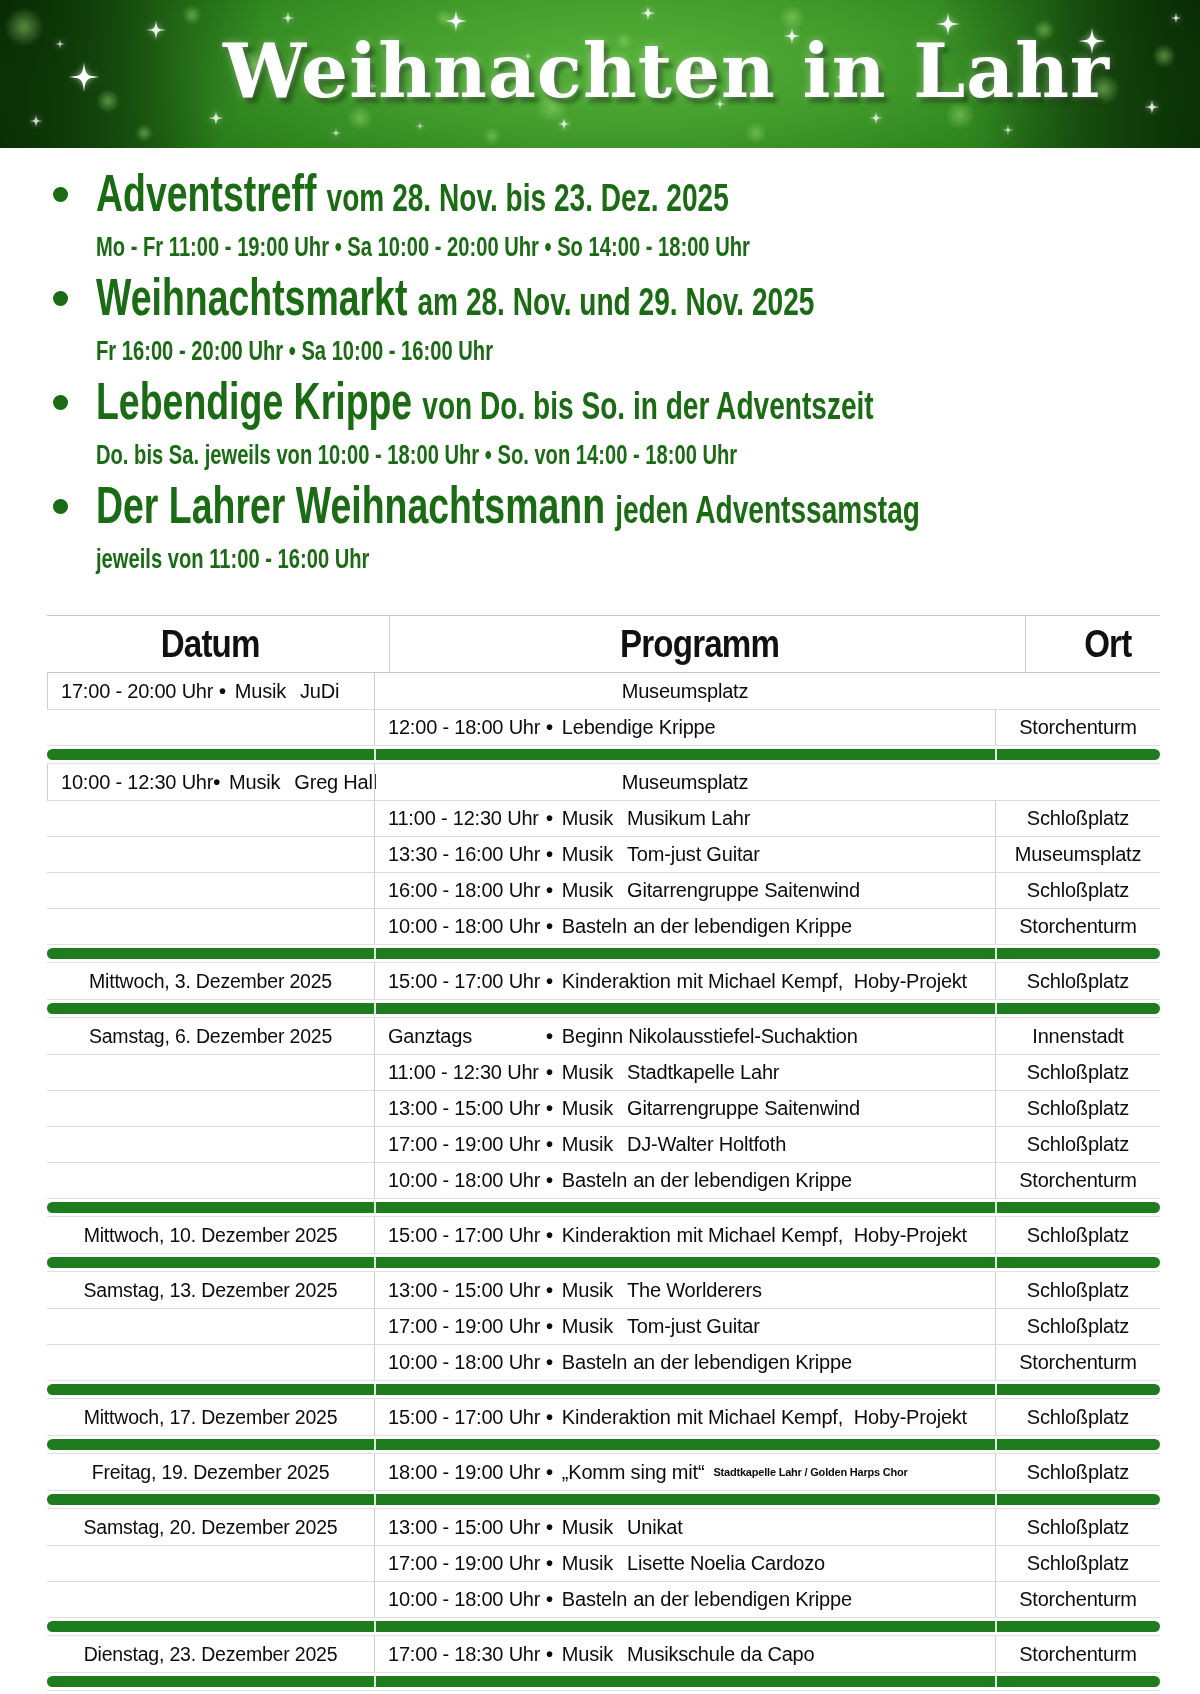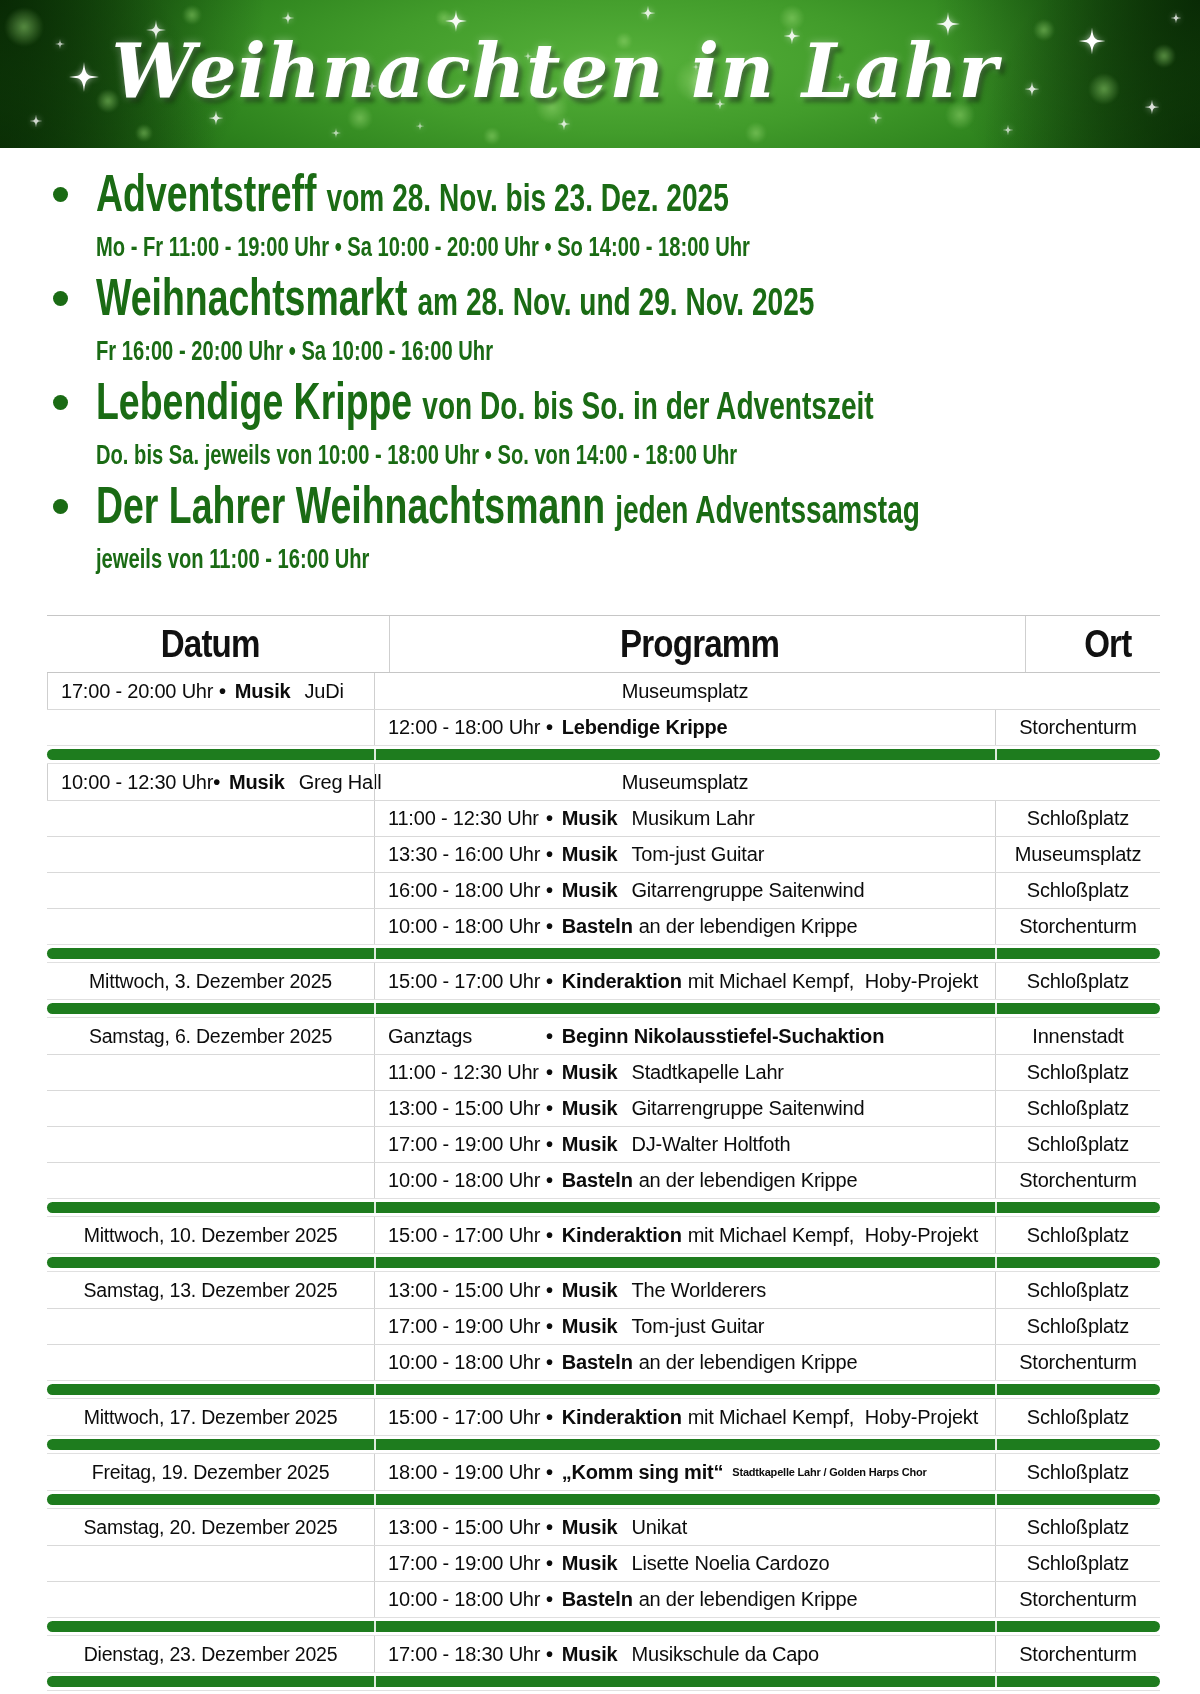--- a/index.html
+++ b/index.html
@@ -25,22 +25,22 @@
       radial-gradient(circle at 100% 0%, rgba(6,34,3,.85), transparent 22%),
       radial-gradient(circle at 0% 100%, rgba(6,34,3,.65), transparent 18%),
       radial-gradient(circle at 100% 100%, rgba(6,34,3,.65), transparent 18%);
   }
   .bokeh{position:absolute;border-radius:50%;filter:blur(1px);
     background:radial-gradient(circle, rgba(150,215,115,.55) 0%, rgba(150,215,115,0) 70%);}
   .sparkle{position:absolute;}
   .sparkle svg{display:block;filter:drop-shadow(0 0 3px rgba(255,255,255,.65));}
   .banner-title{
     position:absolute;left:0;right:90px;top:50%;transform:translateY(-54%);
-    text-align:center;color:#ffffff;
-    font-family:"DejaVu Serif",serif;font-style:italic;font-weight:700;
+    text-align:right;color:#ffffff;
+    font-family:"DejaVu Serif",serif;font-weight:700;
     font-size:74px;letter-spacing:1px;
     text-shadow:0 0 8px rgba(255,255,255,.35), 4px 5px 4px rgba(8,38,4,.6);
     z-index:3;white-space:nowrap;
   }
 
   
   .intro{padding:20px 40px 0 40px;color:var(--green-text);}
   .intro-item{position:relative;padding-left:56px;margin-bottom:9px;}
   .intro-dot{position:absolute;left:13px;top:19px;width:15px;height:15px;border-radius:50%;background:var(--green-text);}
   .intro-head{line-height:50px;transform:scaleX(.72);transform-origin:0 50%;white-space:nowrap;font-weight:700;}
@@ -59,21 +59,21 @@
   .h-label{display:inline-block;transform:scaleX(.85);font-size:39px;font-weight:700;color:#111;letter-spacing:-1px;white-space:nowrap;}
 
   .t-row{display:grid;grid-template-columns:327px 621px 165px;height:36px;}
   .t-row.cont{border-top:1px solid var(--line);}
   .t-row > div{display:flex;align-items:center;height:100%;}
   .c-date{justify-content:center;font-size:19.5px;color:#0c0c0c;letter-spacing:-0.2px;}
   .c-prog{border-left:1px solid var(--vline);padding-left:13px;font-size:20px;color:#0c0c0c;letter-spacing:-0.2px;}
   .c-ort{border-left:1px solid var(--vline);justify-content:center;font-size:20px;color:#0c0c0c;letter-spacing:-0.2px;}
   .p-time{display:inline-block;width:158px;white-space:pre;}
   .p-bullet{margin-right:9px;font-weight:700;}
-  .p-label{font-weight:700;white-space:pre;}
+  .p-label{font-weight:400;white-space:pre;}
   .p-perf{margin-left:14px;white-space:pre;}
   .p-suffix{margin-left:6px;white-space:pre;}
   .p-note{margin-left:9px;font-size:11px;font-weight:700;white-space:pre;}
 
   .t-sep{position:relative;padding:3px 0;border-top:1px solid #e0e0e0;border-bottom:1px solid #e0e0e0;}
   .sep-bar{height:11px;background:var(--green-bar);border-radius:6px;}
   .sep-gap{position:absolute;top:3px;height:11px;width:2px;background:#ffffff;opacity:.85;}
   .sep-gap.gap1{left:327px;}
   .sep-gap.gap2{left:948px;}
 </style>

